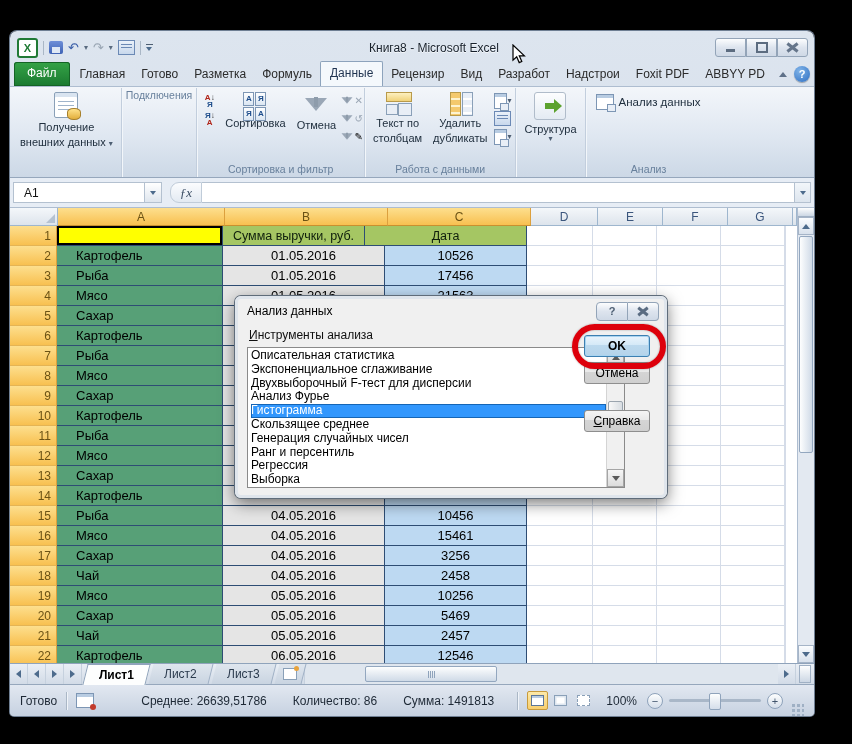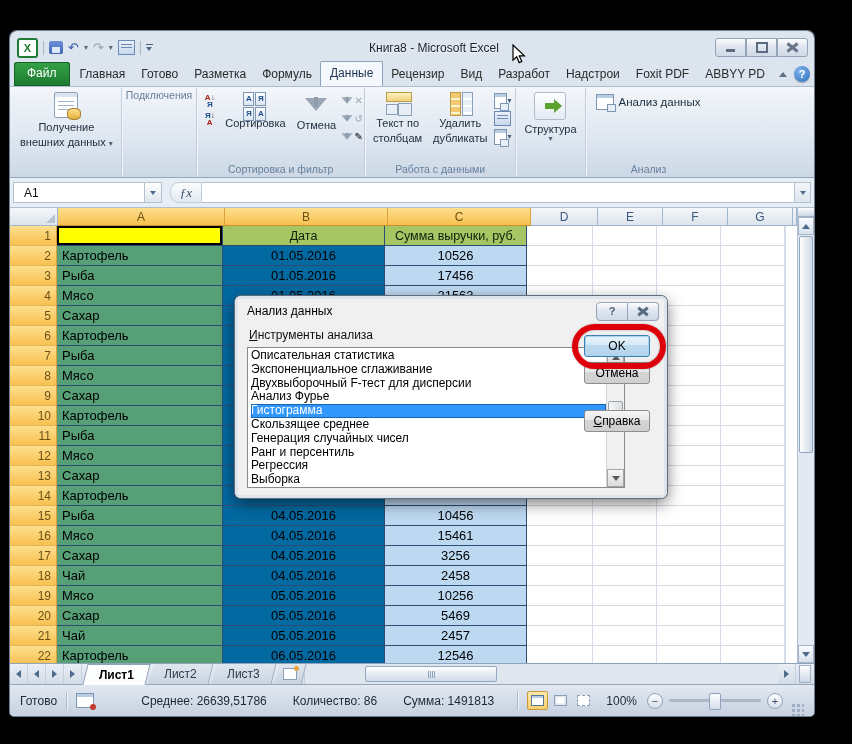--- a/index.html
+++ b/index.html
@@ -97,22 +97,22 @@
   .colheads{height:18px;display:flex;flex:none;}
   .corner{width:47px;flex:none;background:linear-gradient(#f4f7fa,#dde4ec);border-right:1px solid #9eb6ce;border-bottom:1px solid #9eb6ce;position:relative;}
   .corner::after{content:"";position:absolute;right:2px;bottom:2px;border-left:9px solid transparent;border-bottom:9px solid #b5c2d1;}
   .colh{border-right:1px solid #9eb6ce;border-bottom:1px solid #9eb6ce;display:flex;align-items:center;justify-content:center;font-size:12px;color:#3b567d;background:linear-gradient(#f4f7fa,#dde4ec);flex:none;}
   .colh.sel{background:linear-gradient(#fddf8e,#f8c050);border-right:1px solid #dca03e;border-bottom:1px solid #c9902f;color:#6b5214;}
   .wA{width:166px;}.wB{width:162px;}.wC{width:142px;}.wD{width:66px;}.wE{width:64px;}.wF{width:64px;}.wG{width:64px;}
   .wfill{flex:1;}
   .row{height:20px;display:flex;flex:none;}
   .rowh{width:47px;flex:none;background:linear-gradient(#fddf8e,#f8c050);border-right:1px solid #dca03e;border-bottom:1px solid #e4b455;display:flex;align-items:center;justify-content:flex-end;padding-right:5px;box-sizing:border-box;font-size:12px;color:#6b5214;}
   .cell{box-sizing:border-box;border-right:1px solid #d5dce8;border-bottom:1px solid #d5dce8;font-size:13px;color:#000;display:flex;align-items:center;overflow:hidden;white-space:nowrap;flex:none;}
-  .ca{width:166px;background:#57a077;border-right:1px solid #2e4d74;border-bottom:1px solid #2e4d74;padding-left:5px;text-align:center;}
-  .cb{width:162px;background:#0369a1;border-right:1px solid #2e4d74;border-bottom:1px solid #2e4d74;justify-content:center;}
+  .ca{width:166px;background:#57a077;border-right:1px solid #2e4d74;border-bottom:1px solid #2e4d74;padding-left:19px;text-align:center;}
+  .cb{width:162px;background:#e5e5e5;border-right:1px solid #2e4d74;border-bottom:1px solid #2e4d74;justify-content:center;}
   .cc{width:142px;background:#bdd9f2;border-right:1px solid #2e4d74;border-bottom:1px solid #2e4d74;justify-content:center;}
   .a1{background:#ffff00;box-shadow:inset 0 0 0 2px #000;}
   .hgr{background:#a5c663;justify-content:center;font-size:12.5px;color:#0f1f0c;}
   .cempty{background:#fff;}
   
   .vscroll{width:16px;flex:none;background:#e3e9f1;border-left:1px solid #aebdd0;display:flex;flex-direction:column;align-items:stretch;}
   .vsplit{height:8px;background:linear-gradient(#fdfefe,#ccd7e4);border-bottom:1px solid #9fb0c4;}
   .sbtn{height:16px;background:linear-gradient(#fafcfe,#d8e1ec);border:1px solid #a5b4c7;display:flex;align-items:center;justify-content:center;}
   .vthumb{height:215px;margin:1px;background:linear-gradient(90deg,#fdfefe,#cfdae7);border:1px solid #93a7bf;border-radius:2px;}
   .vtrack{flex:1;}
@@ -362,22 +362,22 @@
           <div class="colh wD">D</div>
           <div class="colh wE">E</div>
           <div class="colh wF">F</div>
           <div class="colh wG">G</div>
           <div class="colh wfill"></div>
         </div>
 
         <div class="row">
           <div class="rowh">1</div>
           <div class="cell ca a1"></div>
+          <div class="cell cc hgr">Сумма выручки, руб.</div>
           <div class="cell cb hgr">Дата</div>
-          <div class="cell cc hgr">Сумма выручки, руб.</div>
           <div class="cell cempty wD"></div>
             <div class="cell cempty wE"></div>
             <div class="cell cempty wF"></div>
             <div class="cell cempty wG"></div>
             <div class="cell cempty wfill"></div>
         </div>
         <div class="row">
             <div class="rowh">2</div>
             <div class="cell ca">Картофель</div>
             <div class="cell cb">01.05.2016</div>
@@ -726,21 +726,21 @@
             <i></i>
             <i></i>
             <i></i>
           </div>
         <div class="lstrack"></div>
         <div class="lsbtn">
             <span class="trid ltd" style="border-top-color:#5a5a5a;"></span>
           </div>
       </div>
     </div>
-    <div class="dlgbtn default" style="top:39px;">OK</div>
+    <div class="dlgbtn default" style="top:39px;font-weight:bold;">OK</div>
     <div class="dlgbtn" style="top:66px;">Отмена</div>
     <div class="dlgbtn" style="top:114px;">
         <span><u>С</u><span>правка</span></span>
       </div>
   </div>
 
   <div class="annot"></div>
 
   <div class="cursor">
     <svg width="14" height="21" viewBox="0 0 14 21">

